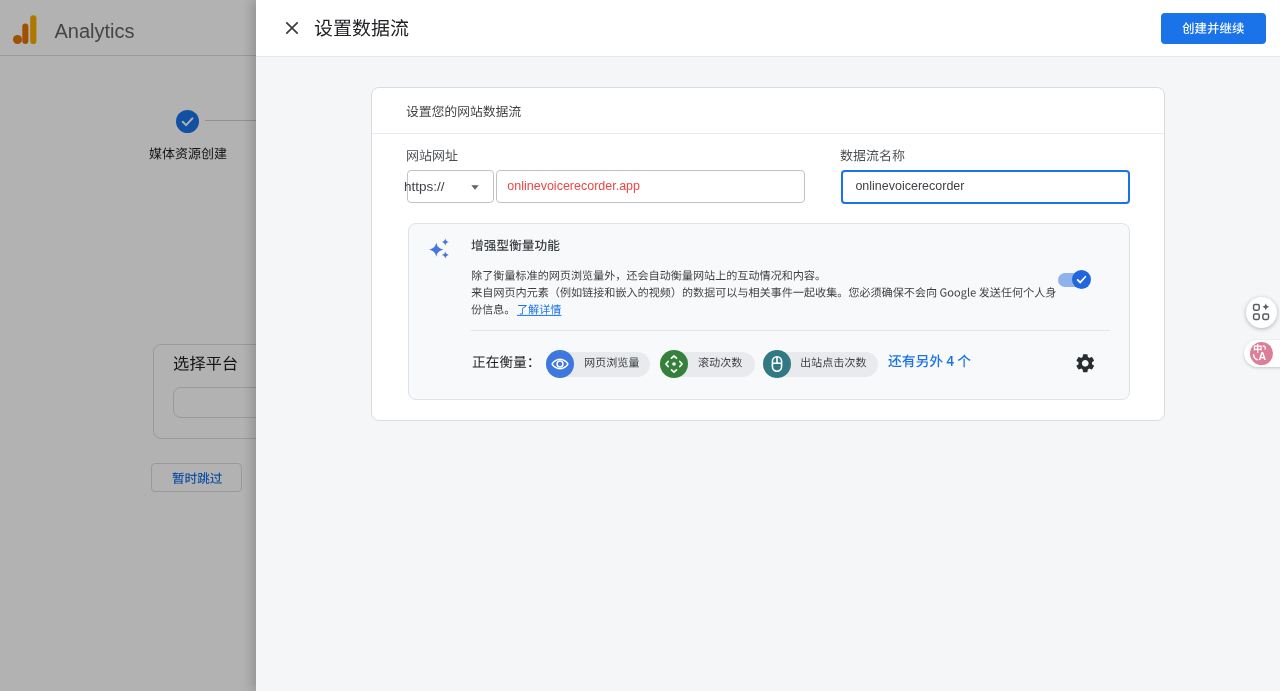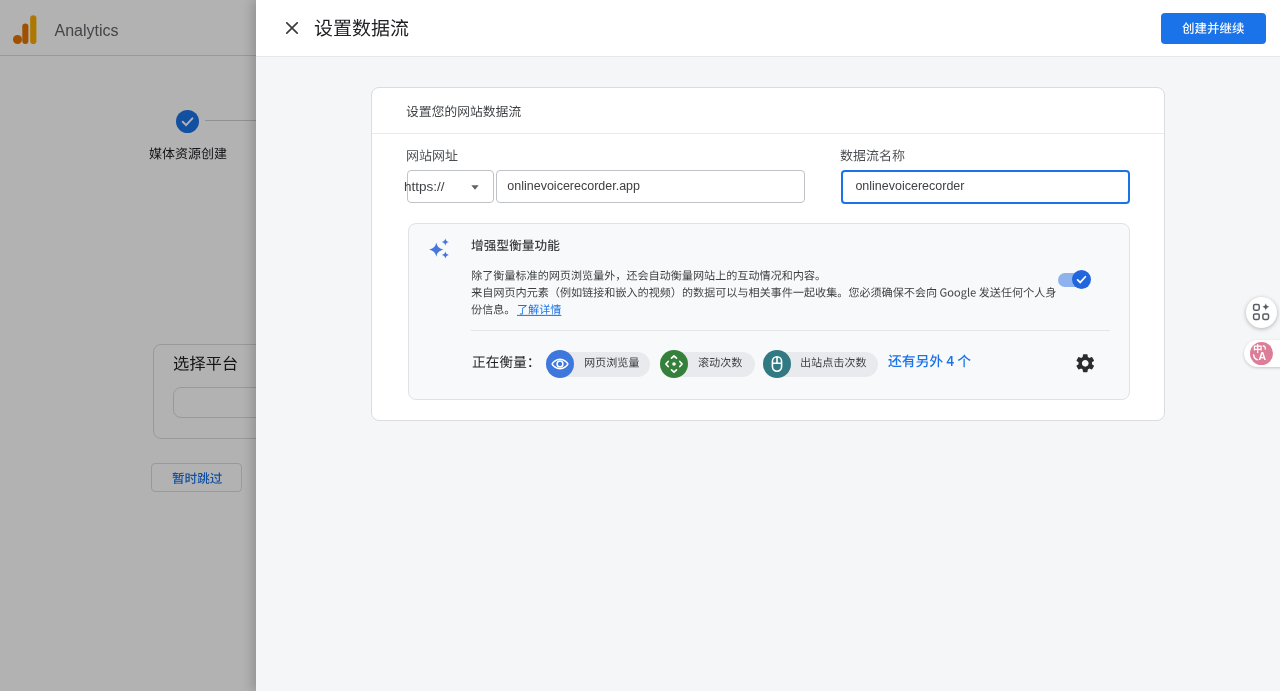--- a/index.html
+++ b/index.html
@@ -4,21 +4,21 @@
 html,body{width:1280px;height:691px;overflow:hidden;position:relative;background:#fff;
 font-family:"Liberation Sans",sans-serif;}
 .abs{position:absolute}
 </style></head><body>
 <div class="abs" style="left:0;top:0;width:1280px;height:56px;background:#fff;border-bottom:1px solid #dadce0;z-index:1"></div>
 <svg class="abs" style="left:11px;top:13px;z-index:2" width="30" height="32" viewBox="0 0 30 32" xmlns="http://www.w3.org/2000/svg">
 <circle cx="6.5" cy="26.5" r="4.5" fill="#E37400"></circle>
 <rect x="11.3" y="10.4" width="6.1" height="20.6" rx="3.05" fill="#E37400"></rect>
 <rect x="19.2" y="2.2" width="6.2" height="28.8" rx="3.1" fill="#F9AB00"></rect>
 </svg>
-<div class="abs" style="left:54.5px;top:20.6px;z-index:2;font-size:16px;line-height:20px;letter-spacing:0px;color:#616468">Analytics</div>
+<div class="abs" style="left:54.5px;top:20.6px;z-index:2;font-size:20px;line-height:20px;letter-spacing:0px;color:#616468">Analytics</div>
 <svg class="abs" style="left:176px;top:110px;z-index:2" width="23" height="23" viewBox="0 0 23 23" xmlns="http://www.w3.org/2000/svg">
 <circle cx="11.5" cy="11.5" r="11.5" fill="#1a73e8"></circle>
 <path d="M6.7 11.7 L10.1 15.1 L16.4 8.4" stroke="#fff" stroke-width="2" fill="none" stroke-linecap="round"></path>
 </svg>
 <div class="abs" style="left:205px;top:120px;width:75px;height:1px;background:#cdd0d3;z-index:2"></div>
 <div style="position:absolute;left:148.5px;top:145.7px;width:78.0px;height:16.9px;z-index:2">
     <svg width="78.0" height="16.9" viewBox="0 0 78.0 16.9" style="position:absolute;overflow:visible" xmlns="http://www.w3.org/2000/svg">
       <path d="M0.7 4.1H4.2V5.0H0.7ZM0.8 8.8 1.4 8.2Q2.1 8.7 2.8 9.3Q3.4 9.8 4.0 10.4Q4.6 10.9 4.9 11.4L4.2 12.1Q3.9 11.6 3.3 11.0Q2.8 10.5 2.1 9.9Q1.5 9.3 0.8 8.8ZM3.9 4.1H4.0L4.2 4.1L4.8 4.2Q4.6 6.7 4.2 8.5Q3.7 10.3 2.9 11.5Q2.2 12.7 1.0 13.4Q0.9 13.2 0.8 13.0Q0.6 12.7 0.4 12.6Q1.5 12.0 2.2 10.9Q2.9 9.9 3.3 8.2Q3.8 6.5 3.9 4.3ZM0.8 8.8Q1.0 8.2 1.2 7.2Q1.4 6.3 1.6 5.3Q1.8 4.3 2.0 3.3Q2.1 2.3 2.2 1.4L3.1 1.5Q3.0 2.4 2.8 3.4Q2.7 4.5 2.5 5.5Q2.3 6.5 2.1 7.5Q1.8 8.4 1.6 9.2ZM5.0 2.8H12.3V3.7H5.0ZM5.1 8.8H12.3V9.6H5.1ZM6.7 4.9H10.6V5.6H6.7ZM6.2 1.4H7.1V6.8H10.2V1.4H11.1V7.6H6.2ZM8.2 7.5H9.2V13.4H8.2ZM7.9 9.2 8.7 9.4Q8.3 10.2 7.8 10.9Q7.2 11.6 6.6 12.1Q5.9 12.7 5.2 13.1Q5.2 12.9 5.0 12.8Q4.9 12.7 4.8 12.5Q4.7 12.4 4.6 12.3Q5.2 12.0 5.9 11.5Q6.5 11.0 7.0 10.4Q7.6 9.8 7.9 9.2ZM9.4 9.2Q9.7 9.8 10.3 10.4Q10.8 11.0 11.4 11.4Q12.0 11.9 12.6 12.2Q12.5 12.4 12.3 12.6Q12.1 12.8 11.9 13.0Q11.4 12.6 10.7 12.1Q10.1 11.5 9.6 10.8Q9.1 10.2 8.7 9.5Z M16.3 1.5 17.2 1.7Q16.8 2.8 16.3 3.9Q15.8 5.0 15.2 5.9Q14.6 6.9 14.0 7.6Q13.9 7.5 13.8 7.3Q13.7 7.1 13.6 7.0Q13.5 6.8 13.4 6.7Q14.0 6.0 14.5 5.2Q15.0 4.4 15.5 3.4Q15.9 2.5 16.3 1.5ZM15.1 4.8 16.0 3.9 16.0 3.9V13.4H15.1ZM20.5 1.5H21.5V13.3H20.5ZM16.9 4.1H25.4V5.0H16.9ZM18.4 10.1H23.6V11.0H18.4ZM22.0 4.5Q22.3 5.7 22.9 6.8Q23.5 8.0 24.2 8.9Q24.9 9.9 25.7 10.5Q25.5 10.6 25.3 10.8Q25.0 11.1 24.9 11.3Q24.2 10.6 23.5 9.5Q22.8 8.5 22.2 7.3Q21.6 6.0 21.2 4.8ZM20.1 4.5 20.9 4.7Q20.5 6.0 19.9 7.2Q19.3 8.5 18.6 9.5Q17.9 10.6 17.1 11.3Q17.0 11.2 16.9 11.0Q16.7 10.9 16.6 10.8Q16.5 10.6 16.4 10.6Q17.1 9.9 17.9 9.0Q18.6 8.0 19.2 6.8Q19.8 5.7 20.1 4.5Z M27.1 2.6 27.6 1.9Q28.1 2.1 28.6 2.3Q29.1 2.5 29.6 2.8Q30.0 3.0 30.3 3.2L29.8 4.0Q29.5 3.8 29.1 3.5Q28.6 3.2 28.1 3.0Q27.6 2.8 27.1 2.6ZM26.6 5.9Q27.4 5.7 28.4 5.4Q29.4 5.1 30.4 4.7L30.6 5.6Q29.6 5.9 28.7 6.2Q27.7 6.5 26.9 6.8ZM32.3 1.5 33.2 1.6Q32.9 2.5 32.3 3.3Q31.8 4.2 30.9 4.9Q30.8 4.8 30.7 4.7Q30.6 4.5 30.5 4.4Q30.3 4.3 30.2 4.3Q31.0 3.7 31.5 2.9Q32.0 2.2 32.3 1.5ZM32.3 2.6H37.2V3.4H31.8ZM37.0 2.6H37.2L37.3 2.6L38.0 2.8Q37.8 3.3 37.5 3.9Q37.2 4.4 37.0 4.8L36.1 4.6Q36.4 4.2 36.6 3.7Q36.8 3.2 37.0 2.8ZM28.4 7.5H36.8V11.1H35.8V8.4H29.3V11.1H28.4ZM32.1 8.8H33.1Q32.9 9.8 32.6 10.5Q32.2 11.3 31.6 11.9Q30.9 12.4 29.8 12.8Q28.7 13.2 27.1 13.4Q27.0 13.3 27.0 13.1Q26.9 13.0 26.8 12.9Q26.7 12.7 26.6 12.6Q28.2 12.4 29.2 12.1Q30.2 11.8 30.8 11.3Q31.4 10.9 31.7 10.2Q32.0 9.6 32.1 8.8ZM32.7 11.4 33.2 10.7Q33.8 10.8 34.5 11.1Q35.2 11.3 35.9 11.6Q36.6 11.8 37.1 12.1Q37.7 12.3 38.2 12.5L37.6 13.3Q37.2 13.1 36.6 12.9Q36.0 12.6 35.3 12.3Q34.7 12.1 34.0 11.8Q33.3 11.6 32.7 11.4ZM33.9 3.0H34.9Q34.7 3.7 34.5 4.4Q34.2 5.0 33.7 5.6Q33.2 6.1 32.5 6.5Q31.8 7.0 30.8 7.3Q30.7 7.1 30.5 6.9Q30.4 6.7 30.2 6.6Q31.2 6.3 31.8 5.9Q32.5 5.6 32.9 5.1Q33.3 4.6 33.6 4.1Q33.8 3.6 33.9 3.0ZM34.5 3.9Q34.8 4.5 35.4 5.0Q36.0 5.5 36.7 5.9Q37.5 6.2 38.3 6.4Q38.2 6.5 38.0 6.8Q37.9 7.0 37.8 7.2Q36.9 6.9 36.1 6.5Q35.3 6.1 34.7 5.4Q34.1 4.8 33.8 4.1Z M43.7 2.1H51.4V3.0H43.7ZM43.4 2.1H44.3V5.6Q44.3 6.5 44.3 7.5Q44.2 8.5 44.0 9.5Q43.9 10.6 43.5 11.5Q43.2 12.5 42.6 13.3Q42.5 13.3 42.4 13.2Q42.2 13.1 42.1 13.0Q41.9 12.9 41.8 12.8Q42.3 12.0 42.7 11.1Q43.0 10.2 43.1 9.2Q43.3 8.3 43.3 7.4Q43.4 6.4 43.4 5.6ZM46.0 7.1V8.2H50.0V7.1ZM46.0 5.2V6.3H50.0V5.2ZM45.1 4.5H50.9V9.0H45.1ZM45.6 9.7 46.4 9.9Q46.2 10.4 45.9 10.9Q45.7 11.4 45.4 11.8Q45.1 12.3 44.8 12.6Q44.7 12.5 44.6 12.4Q44.4 12.4 44.3 12.3Q44.1 12.2 44.0 12.1Q44.4 11.6 44.9 11.0Q45.3 10.3 45.6 9.7ZM49.2 9.9 50.1 9.6Q50.4 10.0 50.6 10.4Q50.9 10.9 51.2 11.3Q51.4 11.8 51.6 12.1L50.7 12.5Q50.5 12.2 50.3 11.7Q50.1 11.3 49.8 10.8Q49.5 10.3 49.2 9.9ZM47.5 3.1 48.5 3.4Q48.3 3.8 48.1 4.2Q47.9 4.6 47.8 5.0L47.0 4.7Q47.1 4.4 47.2 3.9Q47.4 3.5 47.5 3.1ZM47.4 8.6H48.4V12.4Q48.4 12.7 48.3 12.9Q48.2 13.1 47.9 13.2Q47.7 13.3 47.2 13.4Q46.8 13.4 46.1 13.4Q46.1 13.2 46.0 13.0Q46.0 12.7 45.9 12.5Q46.3 12.6 46.7 12.6Q47.1 12.6 47.2 12.6Q47.4 12.5 47.4 12.4ZM40.1 2.3 40.7 1.6Q41.1 1.8 41.5 2.0Q41.9 2.3 42.3 2.5Q42.6 2.8 42.9 3.0L42.3 3.7Q42.1 3.5 41.7 3.3Q41.3 3.0 40.9 2.7Q40.5 2.5 40.1 2.3ZM39.5 5.8 40.1 5.1Q40.4 5.3 40.8 5.5Q41.2 5.7 41.6 6.0Q42.0 6.2 42.3 6.4L41.7 7.1Q41.4 7.0 41.1 6.7Q40.7 6.5 40.3 6.2Q39.9 6.0 39.5 5.8ZM39.8 12.7Q40.1 12.1 40.4 11.4Q40.7 10.7 41.1 10.0Q41.5 9.2 41.7 8.5L42.5 9.0Q42.3 9.7 41.9 10.4Q41.6 11.2 41.3 11.9Q41.0 12.6 40.6 13.2Z M62.9 1.6H63.9V12.1Q63.9 12.6 63.7 12.8Q63.6 13.1 63.3 13.2Q63.0 13.3 62.4 13.3Q61.8 13.3 60.9 13.3Q60.9 13.2 60.8 12.9Q60.7 12.6 60.6 12.4Q61.0 12.4 61.4 12.4Q61.8 12.4 62.1 12.4Q62.4 12.4 62.6 12.4Q62.7 12.4 62.8 12.3Q62.9 12.3 62.9 12.1ZM60.4 2.9H61.3V10.2H60.4ZM54.3 6.2H58.0V7.1H54.3ZM53.9 6.2H54.8V11.8Q54.8 12.1 54.9 12.2Q55.1 12.3 55.6 12.3Q55.7 12.3 56.0 12.3Q56.3 12.3 56.7 12.3Q57.1 12.3 57.4 12.3Q57.7 12.3 57.9 12.3Q58.2 12.3 58.3 12.2Q58.5 12.1 58.5 11.7Q58.6 11.3 58.6 10.5Q58.8 10.6 59.0 10.7Q59.3 10.8 59.5 10.9Q59.4 11.8 59.3 12.3Q59.1 12.8 58.8 13.0Q58.5 13.2 57.9 13.2Q57.8 13.2 57.6 13.2Q57.3 13.2 57.0 13.2Q56.7 13.2 56.4 13.2Q56.1 13.2 55.8 13.2Q55.6 13.2 55.5 13.2Q54.9 13.2 54.5 13.1Q54.2 13.0 54.0 12.7Q53.9 12.3 53.9 11.8ZM57.7 6.2H58.6Q58.6 6.2 58.6 6.3Q58.6 6.5 58.6 6.6Q58.5 7.7 58.5 8.4Q58.4 9.1 58.3 9.5Q58.2 9.9 58.0 10.0Q57.9 10.2 57.7 10.3Q57.5 10.3 57.3 10.4Q57.1 10.4 56.7 10.4Q56.4 10.4 56.0 10.4Q56.0 10.2 55.9 9.9Q55.8 9.7 55.7 9.5Q56.1 9.6 56.4 9.6Q56.7 9.6 56.9 9.6Q57.0 9.6 57.1 9.6Q57.2 9.5 57.2 9.5Q57.3 9.3 57.4 9.0Q57.5 8.7 57.5 8.0Q57.6 7.4 57.7 6.3ZM55.9 2.6 56.5 2.1Q57.1 2.7 57.7 3.3Q58.3 4.0 58.9 4.6Q59.4 5.3 59.7 5.8L59.0 6.4Q58.7 5.9 58.2 5.3Q57.6 4.6 57.0 3.9Q56.4 3.2 55.9 2.6ZM56.1 1.5 57.0 1.7Q56.3 3.2 55.3 4.5Q54.3 5.8 53.1 6.8Q53.0 6.7 52.9 6.6Q52.7 6.4 52.6 6.3Q52.5 6.2 52.4 6.1Q53.2 5.5 53.9 4.7Q54.6 4.0 55.2 3.1Q55.7 2.3 56.1 1.5Z M69.3 4.3H77.3V5.1H69.3ZM69.9 7.9H76.7V8.6H69.9ZM69.4 9.6H77.2V10.4H69.4ZM72.6 1.4H73.5V11.7H72.6ZM70.1 2.5H76.4V6.9H70.0V6.1H75.5V3.3H70.1ZM65.8 2.2H68.8V3.1H65.8ZM66.8 6.0H68.8V6.8H66.7ZM68.4 6.0H68.6L68.8 5.9L69.3 6.1Q69.0 8.8 68.2 10.6Q67.4 12.4 66.2 13.4Q66.1 13.3 66.0 13.2Q65.9 13.0 65.7 12.9Q65.6 12.8 65.5 12.7Q66.7 11.9 67.4 10.2Q68.2 8.6 68.4 6.1ZM66.7 7.9Q67.1 9.3 67.8 10.1Q68.4 10.9 69.3 11.4Q70.1 11.9 71.2 12.0Q72.3 12.2 73.5 12.2Q73.7 12.2 74.1 12.2Q74.4 12.2 74.9 12.2Q75.5 12.2 76.0 12.2Q76.5 12.2 76.9 12.2Q77.3 12.2 77.5 12.2Q77.4 12.3 77.4 12.4Q77.3 12.6 77.2 12.8Q77.2 12.9 77.1 13.1H76.5H73.5Q72.1 13.1 70.9 12.9Q69.7 12.7 68.8 12.2Q67.9 11.6 67.2 10.7Q66.5 9.7 66.0 8.2ZM66.3 7.2Q66.2 7.1 66.2 7.0Q66.1 6.8 66.0 6.7Q65.9 6.5 65.9 6.4Q66.0 6.4 66.3 6.2Q66.5 6.0 66.7 5.7Q66.8 5.5 67.1 4.9Q67.4 4.4 67.8 3.7Q68.1 3.0 68.4 2.3V2.3L68.8 2.1L69.4 2.5Q68.8 3.7 68.2 4.8Q67.6 5.9 67.0 6.7V6.7Q67.0 6.7 66.9 6.8Q66.8 6.8 66.6 6.9Q66.5 7.0 66.4 7.1Q66.3 7.2 66.3 7.2Z" fill="#202124"></path>
     </svg>
   </div>
@@ -68,21 +68,21 @@
     <svg width="65.0" height="16.9" viewBox="0 0 65.0 16.9" style="position:absolute;overflow:visible" xmlns="http://www.w3.org/2000/svg">
       <path d="M0.9 8.1H5.9V9.0H0.9ZM0.6 3.9H6.9V4.7H0.6ZM5.8 1.7 6.6 2.0Q6.3 2.5 6.0 2.9Q5.7 3.4 5.4 3.7L4.8 3.4Q4.9 3.2 5.1 2.9Q5.3 2.6 5.5 2.2Q5.6 1.9 5.8 1.7ZM3.3 1.4H4.2V7.1H3.3ZM1.1 2.0 1.9 1.8Q2.1 2.1 2.4 2.6Q2.6 3.1 2.7 3.4L2.0 3.8Q1.9 3.4 1.6 2.9Q1.4 2.4 1.1 2.0ZM3.4 4.2 4.0 4.6Q3.7 5.1 3.2 5.7Q2.7 6.2 2.2 6.7Q1.6 7.1 1.0 7.4Q1.0 7.3 0.8 7.0Q0.7 6.8 0.5 6.7Q1.1 6.5 1.6 6.1Q2.1 5.7 2.6 5.2Q3.1 4.7 3.4 4.2ZM4.1 4.5Q4.3 4.6 4.6 4.8Q5.0 5.0 5.4 5.2Q5.8 5.5 6.1 5.7Q6.4 5.9 6.5 6.0L6.0 6.7Q5.8 6.5 5.5 6.3Q5.2 6.0 4.9 5.8Q4.5 5.5 4.2 5.3Q3.8 5.0 3.6 4.9ZM8.0 4.0H12.3V4.9H8.0ZM8.2 1.5 9.1 1.7Q8.9 2.9 8.6 4.1Q8.3 5.2 7.9 6.2Q7.5 7.2 7.0 8.0Q6.9 7.9 6.8 7.8Q6.7 7.7 6.5 7.5Q6.4 7.4 6.3 7.4Q6.8 6.7 7.1 5.8Q7.5 4.8 7.8 3.8Q8.0 2.7 8.2 1.5ZM10.6 4.5 11.5 4.6Q11.2 6.8 10.6 8.4Q10.0 10.1 9.0 11.4Q8.0 12.6 6.4 13.4Q6.4 13.3 6.3 13.2Q6.2 13.0 6.1 12.9Q6.0 12.7 5.9 12.6Q7.4 11.9 8.3 10.8Q9.3 9.7 9.8 8.1Q10.3 6.5 10.6 4.5ZM8.4 4.8Q8.7 6.5 9.2 8.0Q9.8 9.6 10.6 10.7Q11.5 11.9 12.6 12.5Q12.5 12.6 12.3 12.9Q12.1 13.1 12.0 13.3Q10.8 12.5 9.9 11.3Q9.0 10.1 8.5 8.4Q7.9 6.8 7.6 4.9ZM1.4 10.4 2.0 9.8Q2.7 10.0 3.5 10.4Q4.2 10.7 4.9 11.1Q5.5 11.5 6.0 11.8L5.4 12.4Q4.9 12.1 4.3 11.7Q3.6 11.3 2.9 11.0Q2.1 10.6 1.4 10.4ZM5.6 8.1H5.7L5.9 8.1L6.4 8.3Q6.0 9.7 5.2 10.7Q4.4 11.7 3.3 12.3Q2.2 12.9 1.0 13.3Q0.9 13.1 0.8 12.9Q0.7 12.7 0.5 12.5Q1.7 12.3 2.7 11.7Q3.7 11.2 4.5 10.3Q5.2 9.5 5.6 8.3ZM1.4 10.4Q1.7 10.0 2.0 9.4Q2.3 8.9 2.6 8.4Q2.8 7.8 3.0 7.3L3.9 7.5Q3.7 8.0 3.4 8.6Q3.1 9.1 2.9 9.6Q2.6 10.1 2.3 10.5Z M18.6 2.0H25.0V5.4H18.6V4.5H24.1V2.9H18.6ZM18.1 2.0H19.1V5.9Q19.1 6.7 19.0 7.7Q19.0 8.7 18.8 9.7Q18.6 10.7 18.3 11.6Q18.0 12.6 17.5 13.4Q17.4 13.3 17.2 13.2Q17.1 13.1 16.9 13.0Q16.8 12.9 16.7 12.8Q17.2 12.1 17.5 11.2Q17.8 10.3 17.9 9.4Q18.1 8.5 18.1 7.6Q18.1 6.7 18.1 5.9ZM18.7 6.8H25.4V7.6H18.7ZM19.7 12.1H24.5V12.9H19.7ZM21.6 5.3H22.5V9.6H21.6ZM19.3 9.3H25.0V13.3H24.2V10.1H20.2V13.4H19.3ZM13.4 8.3Q14.1 8.1 15.2 7.8Q16.3 7.5 17.4 7.1L17.6 8.0Q16.5 8.3 15.5 8.7Q14.5 9.0 13.6 9.3ZM13.5 4.1H17.6V5.0H13.5ZM15.2 1.4H16.1V12.2Q16.1 12.6 16.0 12.8Q15.9 13.0 15.6 13.1Q15.4 13.2 15.0 13.3Q14.6 13.3 14.0 13.3Q14.0 13.1 13.9 12.9Q13.8 12.6 13.7 12.4Q14.1 12.4 14.5 12.4Q14.8 12.4 14.9 12.4Q15.1 12.4 15.1 12.4Q15.2 12.3 15.2 12.2Z M30.1 3.1H38.3V4.0H30.1ZM33.5 7.7H34.4V12.8H33.5ZM31.2 7.6H32.1V9.0Q32.1 9.5 32.0 10.1Q32.0 10.7 31.8 11.2Q31.6 11.8 31.2 12.4Q30.8 12.9 30.1 13.4Q30.1 13.3 29.9 13.1Q29.8 13.0 29.7 12.9Q29.5 12.8 29.4 12.7Q30.2 12.2 30.6 11.5Q31.0 10.9 31.1 10.2Q31.2 9.6 31.2 9.0ZM35.3 4.6 36.0 4.2Q36.4 4.6 36.9 5.1Q37.3 5.7 37.7 6.2Q38.1 6.6 38.3 7.0L37.5 7.5Q37.3 7.2 36.9 6.7Q36.6 6.2 36.1 5.6Q35.7 5.1 35.3 4.6ZM35.8 7.6H36.7V11.9Q36.7 12.1 36.7 12.2Q36.8 12.3 36.8 12.3Q36.8 12.3 36.9 12.4Q36.9 12.4 37.0 12.4Q37.1 12.4 37.2 12.4Q37.3 12.4 37.4 12.4Q37.5 12.4 37.5 12.4Q37.6 12.4 37.7 12.3Q37.7 12.3 37.8 12.0Q37.8 11.8 37.8 11.5Q37.8 11.1 37.8 10.7Q38.0 10.8 38.2 10.9Q38.4 11.0 38.5 11.0Q38.5 11.5 38.5 11.9Q38.5 12.3 38.4 12.5Q38.3 12.9 38.0 13.0Q37.9 13.1 37.8 13.1Q37.6 13.2 37.4 13.2Q37.3 13.2 37.1 13.2Q36.9 13.2 36.8 13.2Q36.6 13.2 36.4 13.1Q36.2 13.1 36.1 12.9Q35.9 12.8 35.9 12.6Q35.8 12.4 35.8 11.8ZM30.5 7.2Q30.5 7.0 30.5 6.9Q30.4 6.7 30.4 6.5Q30.3 6.3 30.3 6.2Q30.5 6.2 30.7 6.1Q31.0 6.0 31.2 5.9Q31.3 5.7 31.5 5.4Q31.8 5.1 32.1 4.7Q32.4 4.3 32.7 4.0Q33.0 3.6 33.2 3.4H34.3Q34.0 3.7 33.7 4.1Q33.4 4.6 33.0 5.0Q32.7 5.5 32.3 5.9Q32.0 6.3 31.8 6.6Q31.8 6.6 31.6 6.6Q31.5 6.6 31.3 6.7Q31.2 6.7 31.0 6.8Q30.8 6.9 30.7 7.0Q30.5 7.1 30.5 7.2ZM30.5 7.2 30.5 6.4 31.1 6.1 37.0 5.8Q37.1 6.0 37.1 6.2Q37.2 6.4 37.2 6.6Q35.5 6.7 34.4 6.8Q33.3 6.9 32.5 6.9Q31.8 7.0 31.4 7.0Q31.0 7.0 30.9 7.1Q30.7 7.1 30.5 7.2ZM33.3 1.7 34.2 1.4Q34.4 1.9 34.6 2.4Q34.8 3.0 34.9 3.3L34.0 3.6Q33.9 3.2 33.7 2.7Q33.5 2.1 33.3 1.7ZM27.1 2.3 27.7 1.6Q28.1 1.8 28.5 2.1Q28.9 2.4 29.3 2.7Q29.7 2.9 29.9 3.2L29.3 4.0Q29.1 3.7 28.7 3.4Q28.3 3.1 27.9 2.8Q27.5 2.5 27.1 2.3ZM26.5 5.9 27.0 5.1Q27.5 5.3 27.9 5.5Q28.4 5.8 28.8 6.0Q29.2 6.3 29.4 6.5L28.9 7.3Q28.6 7.1 28.2 6.8Q27.8 6.6 27.4 6.3Q26.9 6.1 26.5 5.9ZM26.8 12.6Q27.2 12.1 27.6 11.4Q28.1 10.7 28.5 9.9Q28.9 9.1 29.3 8.4L30.0 9.0Q29.7 9.7 29.3 10.4Q28.9 11.2 28.5 11.9Q28.1 12.6 27.7 13.2Z M42.9 11.8H49.4V12.7H42.9ZM43.5 2.7H49.3V3.6H43.5ZM44.3 1.4 45.4 1.6Q44.6 2.8 43.4 3.9Q42.3 5.0 40.6 5.8Q40.5 5.7 40.4 5.6Q40.3 5.4 40.1 5.3Q40.0 5.2 39.9 5.1Q41.0 4.6 41.8 4.0Q42.7 3.3 43.3 2.7Q43.9 2.0 44.3 1.4ZM49.0 2.7H49.2L49.3 2.7L50.0 3.1Q49.3 4.4 48.2 5.5Q47.1 6.6 45.8 7.4Q44.5 8.2 43.0 8.8Q41.6 9.4 40.1 9.7Q40.1 9.6 40.0 9.4Q39.9 9.2 39.8 9.1Q39.7 8.9 39.6 8.8Q40.7 8.6 41.8 8.2Q43.0 7.8 44.0 7.3Q45.1 6.7 46.1 6.1Q47.0 5.4 47.7 4.6Q48.5 3.8 49.0 2.9ZM42.4 5.5 43.2 4.9Q43.6 5.2 44.1 5.6Q44.6 5.9 45.0 6.3Q45.4 6.6 45.7 6.9L44.9 7.6Q44.7 7.3 44.2 6.9Q43.8 6.5 43.3 6.2Q42.9 5.8 42.4 5.5ZM49.0 7.9H50.0V13.4H49.0ZM43.2 7.9H49.3V8.8H43.2V13.4H42.3V8.7L43.1 7.9Z M54.7 2.4H55.6V13.4H54.7ZM52.7 5.2H57.3V6.1H52.7ZM54.8 5.5 55.4 5.7Q55.2 6.4 54.9 7.2Q54.6 7.9 54.3 8.6Q54.0 9.3 53.6 9.9Q53.3 10.6 52.9 11.0Q52.8 10.8 52.7 10.6Q52.5 10.3 52.4 10.2Q52.9 9.7 53.3 8.9Q53.8 8.1 54.2 7.2Q54.6 6.3 54.8 5.5ZM56.7 1.5 57.3 2.3Q56.8 2.5 56.0 2.7Q55.3 2.9 54.6 3.1Q53.8 3.2 53.1 3.3Q53.1 3.2 53.0 3.0Q52.9 2.7 52.8 2.6Q53.5 2.5 54.2 2.3Q54.9 2.1 55.6 1.9Q56.3 1.7 56.7 1.5ZM55.6 6.5Q55.7 6.6 55.9 6.9Q56.2 7.2 56.5 7.5Q56.7 7.8 57.0 8.1Q57.2 8.3 57.3 8.4L56.7 9.2Q56.6 9.0 56.4 8.7Q56.2 8.4 56.0 8.0Q55.7 7.7 55.5 7.4Q55.3 7.1 55.1 6.9ZM58.9 1.5 59.9 1.6Q59.7 2.6 59.4 3.5Q59.1 4.4 58.7 5.2Q58.4 6.1 58.0 6.7Q57.9 6.6 57.7 6.5Q57.6 6.4 57.4 6.3Q57.2 6.2 57.1 6.1Q57.8 5.3 58.2 4.0Q58.7 2.8 58.9 1.5ZM58.7 6.5 59.6 6.7Q59.4 7.5 59.1 8.4Q58.9 9.2 58.6 10.0Q58.3 10.7 57.9 11.3Q57.8 11.2 57.7 11.1Q57.5 11.0 57.4 10.9Q57.2 10.9 57.1 10.8Q57.7 10.0 58.0 8.9Q58.4 7.7 58.7 6.5ZM58.9 3.2H63.8V4.1H58.6ZM60.5 3.8H61.5V12.2Q61.5 12.6 61.4 12.8Q61.2 13.0 61.0 13.2Q60.7 13.3 60.3 13.3Q59.9 13.3 59.3 13.3Q59.2 13.1 59.1 12.9Q59.0 12.6 58.9 12.4Q59.4 12.4 59.8 12.4Q60.1 12.4 60.3 12.4Q60.4 12.4 60.4 12.4Q60.5 12.3 60.5 12.2ZM62.2 6.6 63.0 6.4Q63.3 7.1 63.6 7.9Q63.9 8.7 64.1 9.5Q64.3 10.3 64.4 10.9L63.5 11.2Q63.4 10.6 63.2 9.8Q63.0 9.0 62.7 8.2Q62.5 7.3 62.2 6.6ZM63.6 3.2H63.7L63.8 3.1L64.5 3.3Q64.2 3.9 63.9 4.5Q63.7 5.2 63.4 5.7L62.5 5.5Q62.7 5.1 62.9 4.7Q63.1 4.3 63.3 3.9Q63.5 3.5 63.6 3.3Z" fill="#4a4e52"></path>
     </svg>
   </div>
 <div class="abs" style="left:406.5px;top:169.5px;width:87px;height:33px;background:#fff;border:1px solid #bfc3c8;border-radius:4px;z-index:12"></div>
 <div class="abs" style="left:404px;top:180px;z-index:13;font-size:13.5px;line-height:13.5px;color:#3f4246">https://</div>
 <svg class="abs" style="left:470.5px;top:185px;z-index:13" width="8" height="5" viewBox="0 0 8 5" xmlns="http://www.w3.org/2000/svg">
     <path d="M0.3 0.3 L7.7 0.3 L4 4.7 Z" fill="#5f6368"></path>
   </svg>
 <div class="abs" style="left:495.5px;top:169.5px;width:309px;height:33px;background:#fff;border:1px solid #bfc3c8;border-radius:4px;z-index:12"></div>
-<div class="abs" style="left:507.3px;top:180.2px;z-index:13;font-size:12.5px;line-height:12.5px;color:#404040">onlinevoicerecorder.app</div>
+<div class="abs" style="left:507.3px;top:180.2px;z-index:13;font-size:12.5px;line-height:12.5px;color:#ef4444">onlinevoicerecorder.app</div>
 <div class="abs" style="left:841px;top:169.5px;width:289px;height:34px;background:#fff;border:2px solid #1a73e8;border-radius:4px;z-index:12"></div>
 <div class="abs" style="left:855.4px;top:180.2px;z-index:13;font-size:12.5px;line-height:12.5px;color:#3f4246">onlinevoicerecorder</div>
 <div class="abs" style="left:407.5px;top:223px;width:722px;height:177px;background:#f8f9fa;border:1px solid #dfe2e6;border-radius:8px;z-index:12"></div>
 <svg class="abs" style="left:426px;top:234px;z-index:13" width="26" height="28" viewBox="0 0 26 28" xmlns="http://www.w3.org/2000/svg">
 <path d="M10.3 8.4 C11.4 12.8 12.5 13.9 17.5 15.6 C12.5 17.3 11.4 18.4 10.3 22.8 C9.2 18.4 8.1 17.3 3.1 15.6 C8.1 13.9 9.2 12.8 10.3 8.4 Z" fill="#4777de"></path>
 <path d="M19.3 4.5 C19.85 6.7 20.4 7.25 22.9 8.1 C20.4 8.95 19.85 9.5 19.3 11.7 C18.75 9.5 18.2 8.95 15.7 8.1 C18.2 7.25 18.75 6.7 19.3 4.5 Z" fill="#4777de"></path>
 <path d="M19.4 17.6 C19.95 19.7 20.5 20.25 22.9 21.05 C20.5 21.85 19.95 22.4 19.4 24.5 C18.85 22.4 18.3 21.85 15.9 21.05 C18.3 20.25 18.85 19.7 19.4 17.6 Z" fill="#4777de"></path>
 </svg>
 <div style="position:absolute;left:471.4px;top:238.2px;width:88.9px;height:16.5px;z-index:13">
     <svg width="88.9" height="16.5" viewBox="0 0 88.9 16.5" style="position:absolute;overflow:visible" xmlns="http://www.w3.org/2000/svg">

